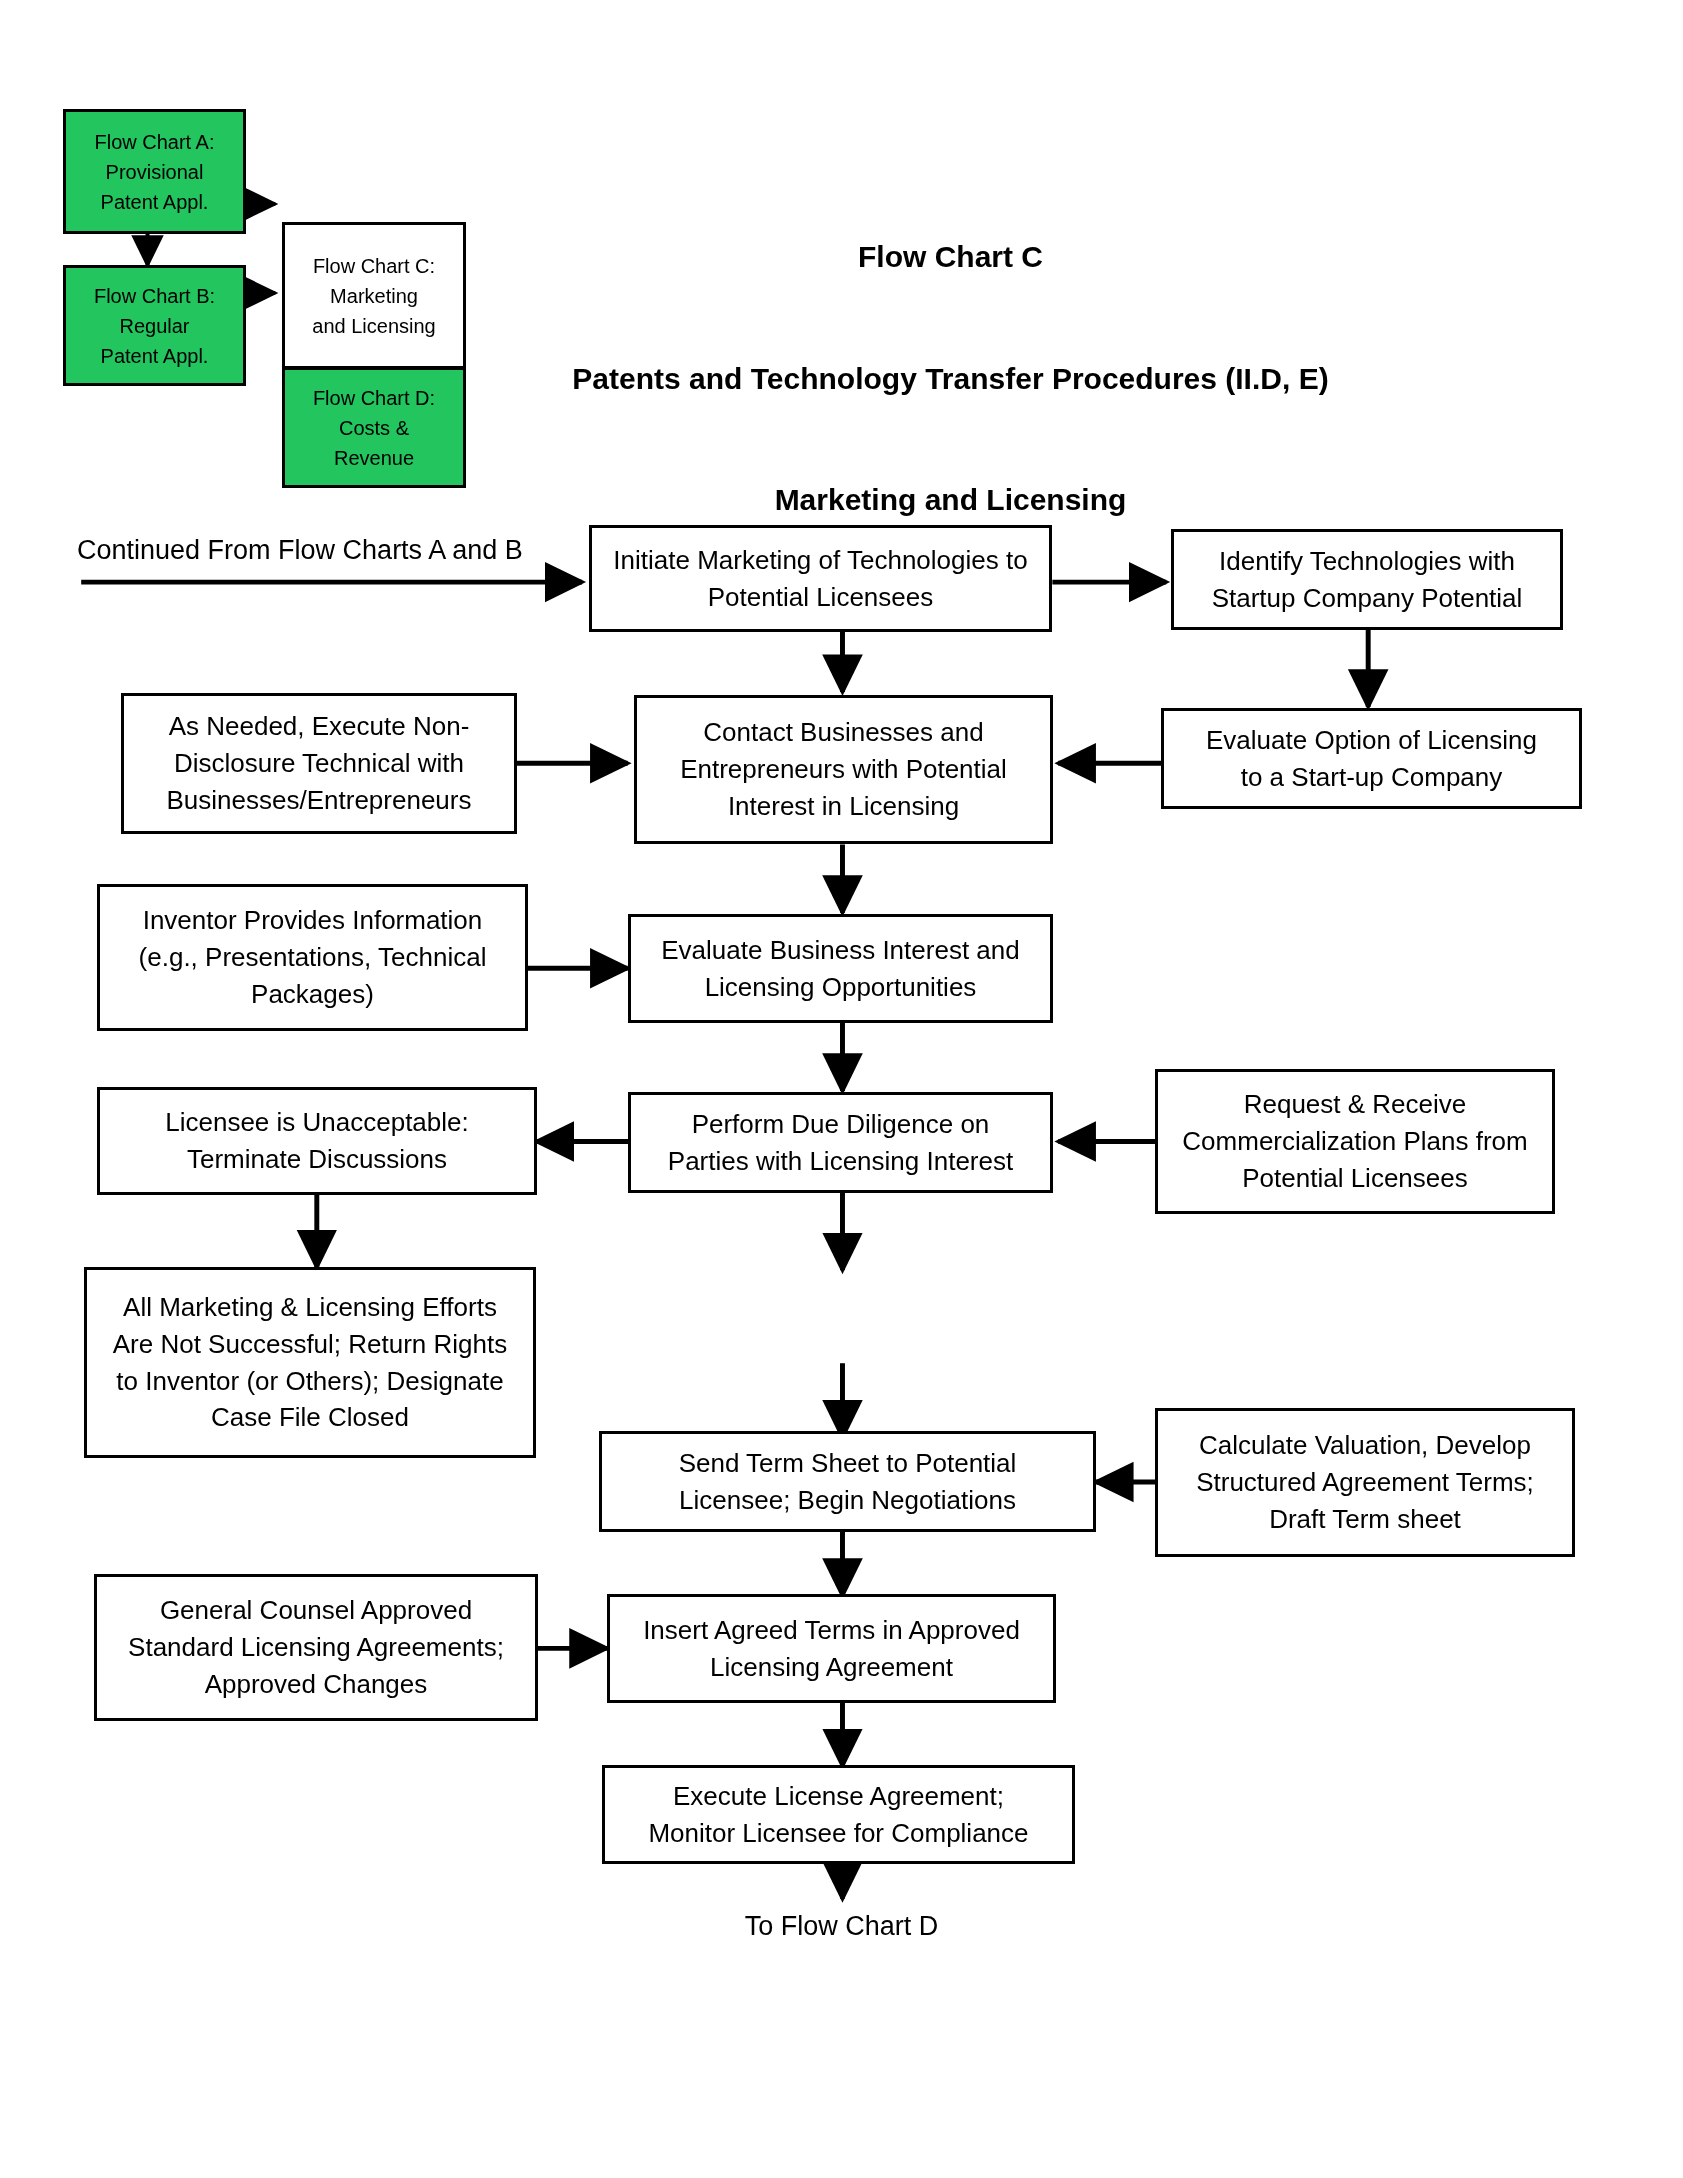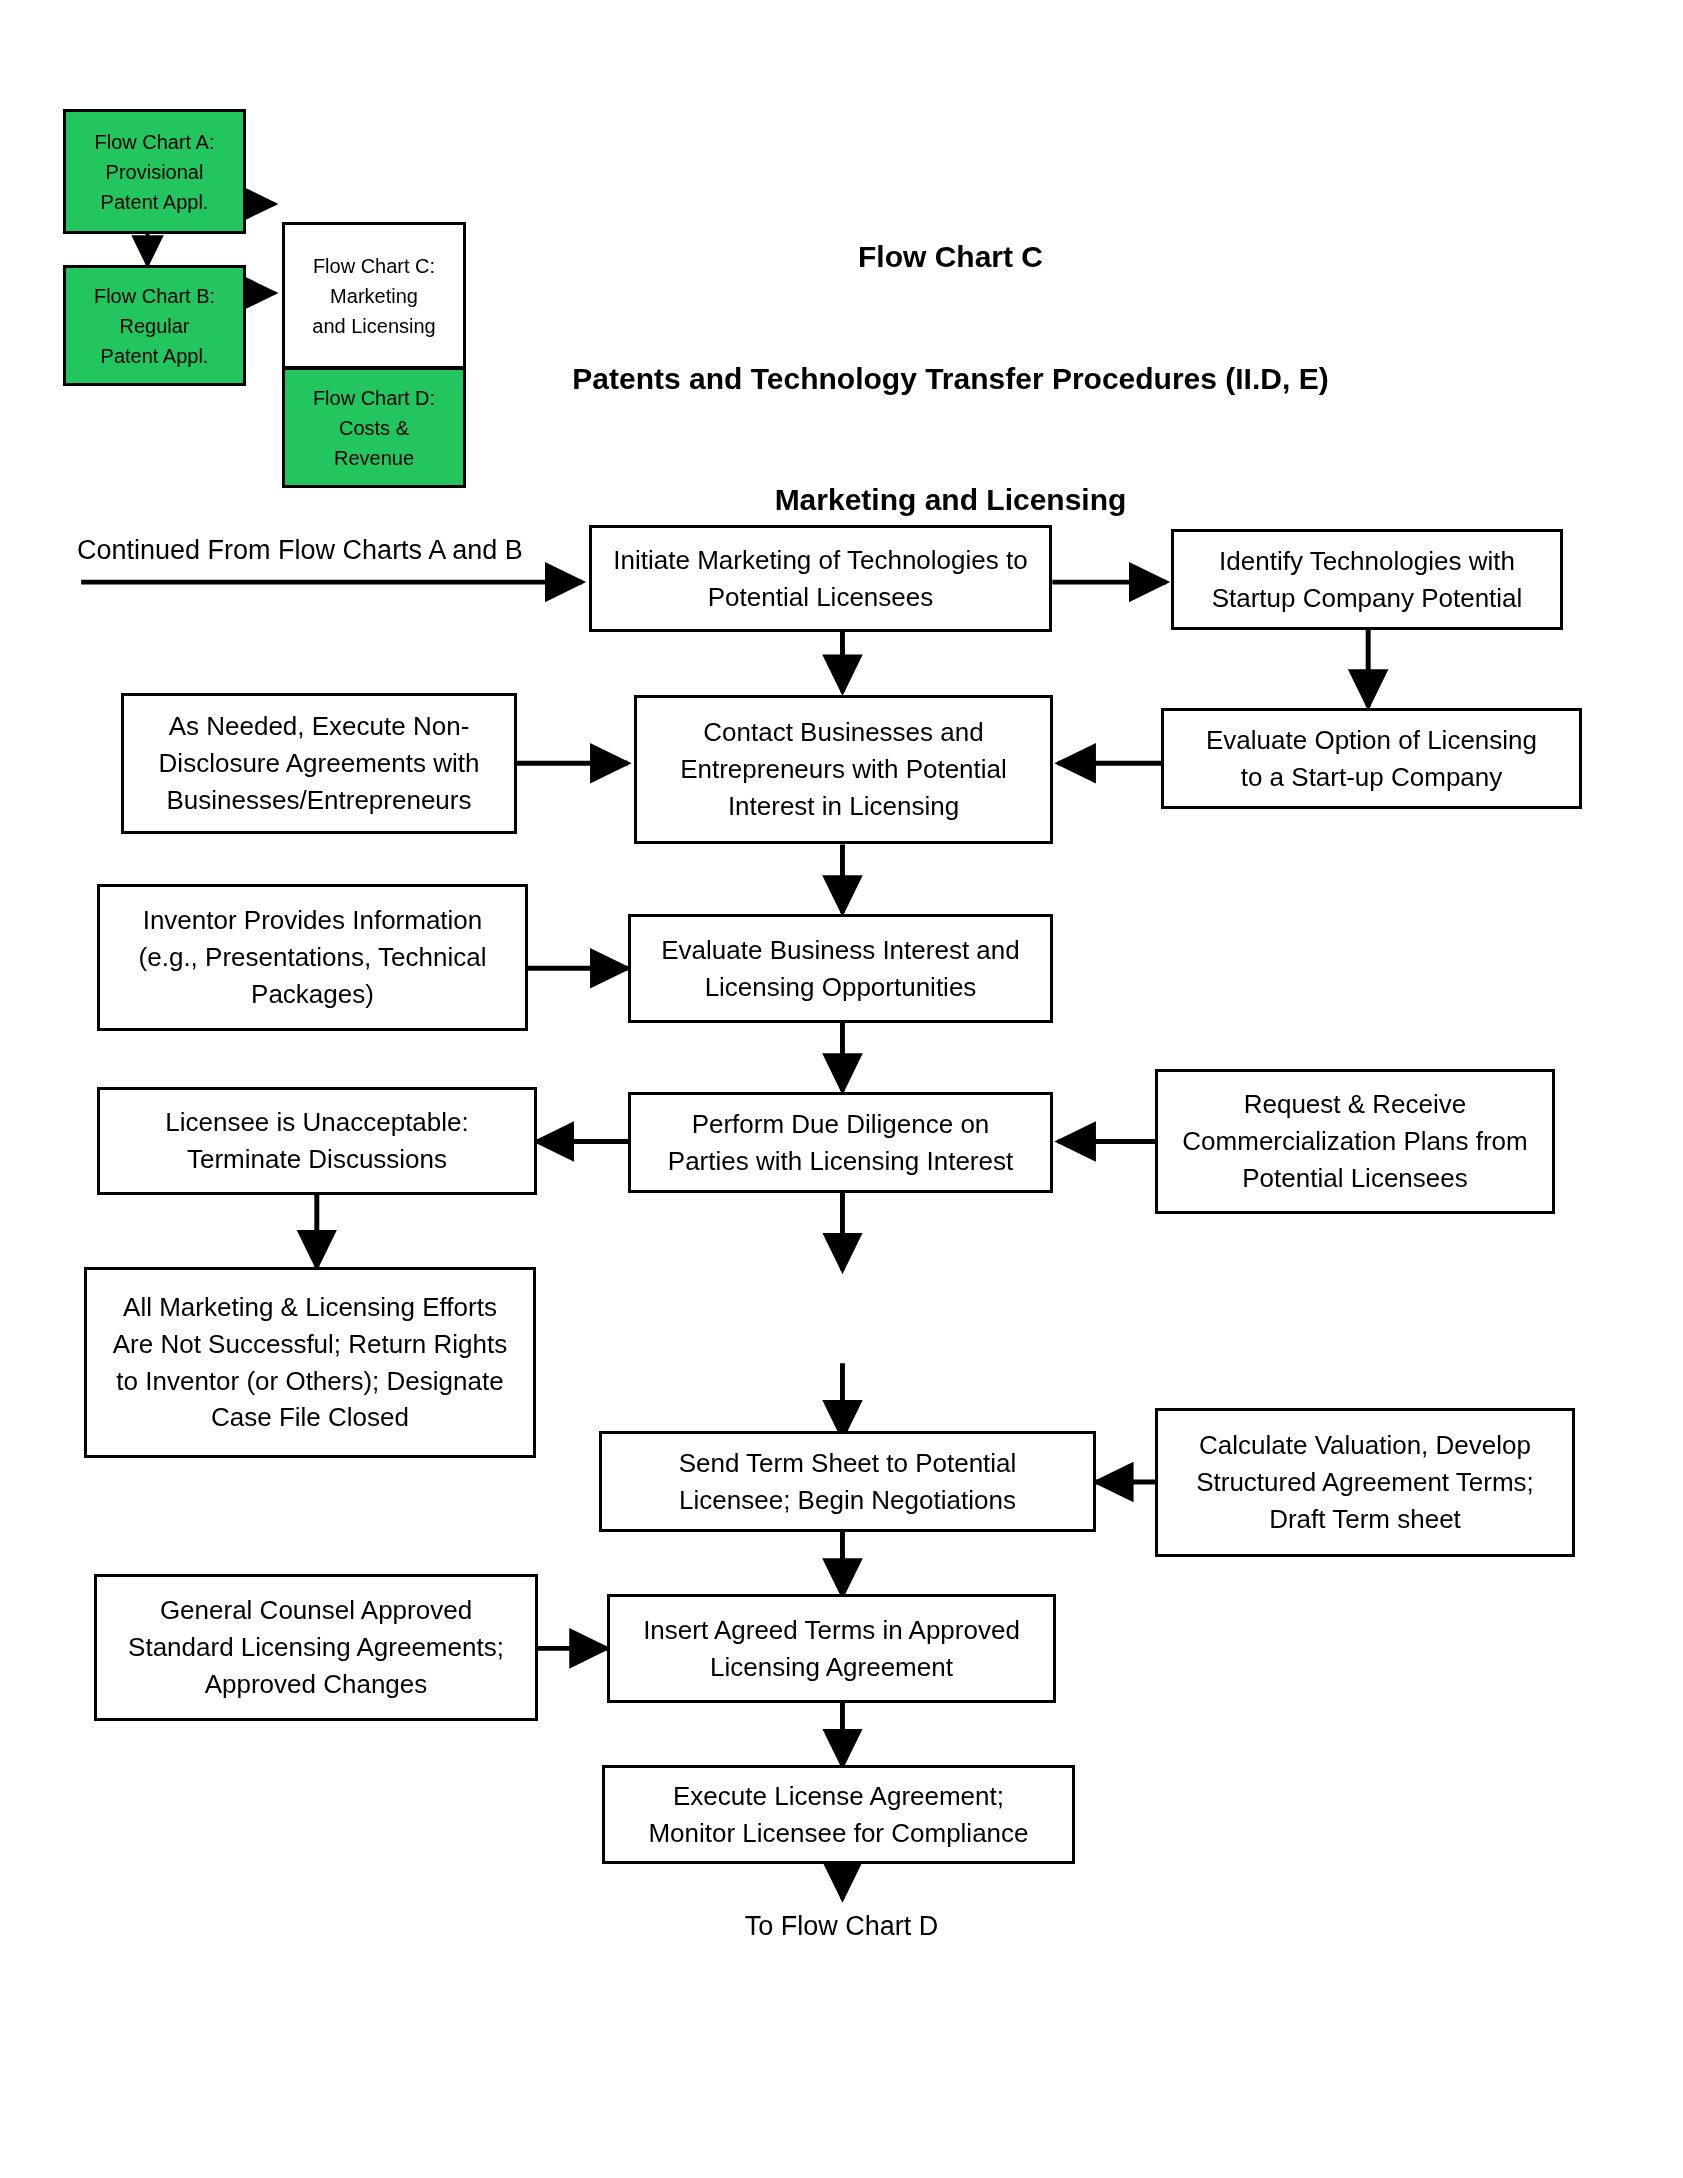--- a/index.html
+++ b/index.html
@@ -185,21 +185,21 @@
 Potential Licensees</span>
   </div>
 
   <div class="node" style="left:1171px; top:529px; width:392px; height:101px;">
     <span class="node-text">Identify Technologies with
 Startup Company Potential</span>
   </div>
 
   <div class="node" style="left:121px; top:693px; width:396px; height:141px;">
     <span class="node-text">As Needed, Execute Non-
-Disclosure Agreements with
+Disclosure Technical with
 Businesses/Entrepreneurs</span>
   </div>
 
   <div class="node" style="left:634px; top:695px; width:419px; height:149px;">
     <span class="node-text">Contact Businesses and
 Entrepreneurs with Potential
 Interest in Licensing</span>
   </div>
 
   <div class="node" style="left:1161px; top:708px; width:421px; height:101px;">

